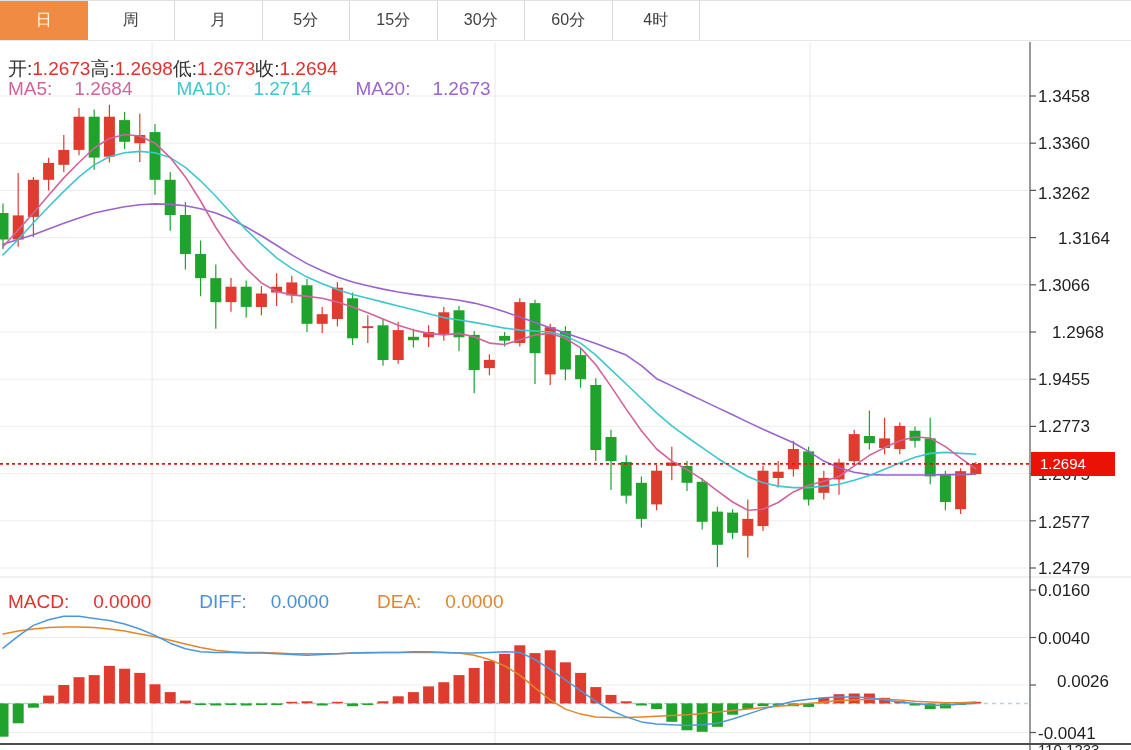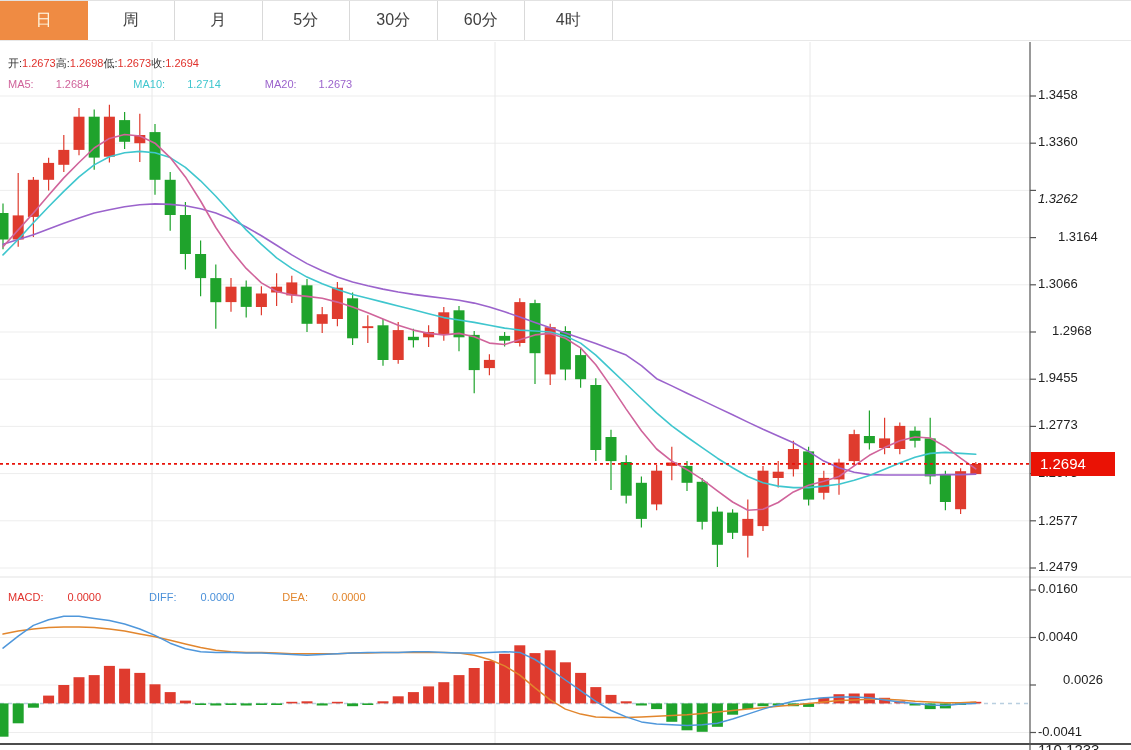--- a/index.html
+++ b/index.html
@@ -7,42 +7,43 @@
        font-family:"Liberation Sans",sans-serif;-webkit-font-smoothing:antialiased;}
   
   #tabbar{position:absolute;left:0;top:0;width:1131px;height:41px;display:flex;
           background:#fff;border-top:1px solid #e2e2e2;border-bottom:1px solid #e8e8e8;z-index:3;box-sizing:border-box;}
   .tab{width:87.5px;height:100%;display:flex;align-items:center;justify-content:center;
        font-size:16px;color:#404040;border-right:1px solid #d9d9d9;box-sizing:border-box;cursor:pointer;background:#fff;}
   .tab.selected{color:#fffbe8;border-right:none;}
   
   #chart-svg{position:absolute;left:0;top:0;z-index:1;}
   
-  .overlay{position:absolute;z-index:2;white-space:nowrap;font-size:11px;}
+  .overlay{position:absolute;z-index:2;white-space:nowrap;font-size:19px;}
   #ohlc-row{left:8px;top:56px;}
   #ohlc-row .lbl{color:#333;margin-left:14px;}
   #ohlc-row .lbl:first-child{margin-left:0;}
   #ma-row{left:8px;top:78px;}
   #ma-row span{margin-right:22px;}
   #macd-row{left:8px;top:591px;}
   #macd-row span{margin-right:24px;}
-  .axis-label{position:absolute;left:1038px;width:90px;font-size:13px;color:#222;z-index:2;}
+  .axis-label{position:absolute;left:1038px;width:90px;font-size:17px;color:#222;z-index:2;}
   #price-badge{position:absolute;left:1031px;top:452px;width:84px;height:24px;line-height:24px;
                color:#fff;font-size:15px;padding-left:9px;box-sizing:border-box;z-index:4;}
   #clipped-label{position:absolute;left:1038px;top:741px;font-size:15px;color:#222;z-index:2;}
 </style>
 </head>
 <body>
 
 <div id="app">
   <div id="tabbar">
       <div class="tab selected" style="background: rgb(239, 139, 67);">日</div>
       <div class="tab">周</div>
       <div class="tab">月</div>
       <div class="tab">5分</div>
+      <div class="tab">15分</div>
       <div class="tab">30分</div>
       <div class="tab">60分</div>
       <div class="tab">4时</div>
     </div>
   <svg id="chart-svg" width="1131" height="750">
       <line x1="0" y1="96" x2="1030" y2="96" stroke="#ededed" stroke-width="1"></line>
       <line x1="0" y1="143.2" x2="1030" y2="143.2" stroke="#ededed" stroke-width="1"></line>
       <line x1="0" y1="190.4" x2="1030" y2="190.4" stroke="#ededed" stroke-width="1"></line>
       <line x1="0" y1="237.60000000000002" x2="1030" y2="237.60000000000002" stroke="#ededed" stroke-width="1"></line>
       <line x1="0" y1="284.8" x2="1030" y2="284.8" stroke="#ededed" stroke-width="1"></line>
@@ -281,21 +282,21 @@
     </svg>
   <div id="ohlc-row" class="overlay"><span><span class="lbl">开:</span><span style="color: rgb(224, 49, 43);">1.2673</span></span><span><span class="lbl">高:</span><span style="color: rgb(224, 49, 43);">1.2698</span></span><span><span class="lbl">低:</span><span style="color: rgb(224, 49, 43);">1.2673</span></span><span><span class="lbl">收:</span><span style="color: rgb(224, 49, 43);">1.2694</span></span></div>
   <div id="ma-row" class="overlay"><span><span class="lbl" style="color: rgb(208, 100, 155);">MA5:</span><span style="color: rgb(208, 100, 155);">1.2684</span></span><span><span class="lbl" style="color: rgb(63, 198, 206);">MA10:</span><span style="color: rgb(63, 198, 206);">1.2714</span></span><span><span class="lbl" style="color: rgb(155, 99, 204);">MA20:</span><span style="color: rgb(155, 99, 204);">1.2673</span></span></div>
   <div id="macd-row" class="overlay"><span><span class="lbl" style="color: rgb(224, 49, 43);">MACD:</span><span style="color: rgb(224, 49, 43);">0.0000</span></span><span><span class="lbl" style="color: rgb(74, 144, 217);">DIFF:</span><span style="color: rgb(74, 144, 217);">0.0000</span></span><span><span class="lbl" style="color: rgb(226, 134, 45);">DEA:</span><span style="color: rgb(226, 134, 45);">0.0000</span></span></div>
   <div id="price-badge" style="background: rgb(234, 18, 5); top: 452px;">
     <span>1.2694</span>
   </div>
   <div id="clipped-label">110.1233</div>
 <div class="axis-label" style="top: 87px;">1.3458</div>
     <div class="axis-label" style="top: 134.2px;">1.3360</div>
-    <div class="axis-label" style="top: 191px; font-style: italic;">1.3262</div>
+    <div class="axis-label" style="top: 184px;">1.3262</div>
     <div class="axis-label" style="top: 228.6px; margin-left: 20px;">1.3164</div>
     <div class="axis-label" style="top: 275.8px;">1.3066</div>
     <div class="axis-label" style="top: 323px; margin-left: 14px;">1.2968</div>
     <div class="axis-label" style="top: 370.2px;">1.9455</div>
     <div class="axis-label" style="top: 417.4px;">1.2773</div>
     <div class="axis-label" style="top: 464.6px;">1.2675</div>
     <div class="axis-label" style="top: 513px;">1.2577</div>
     <div class="axis-label" style="top: 559px;">1.2479</div>
     <div class="axis-label" style="top: 581px;">0.0160</div>
     <div class="axis-label" style="top: 628.5px;">0.0040</div>

